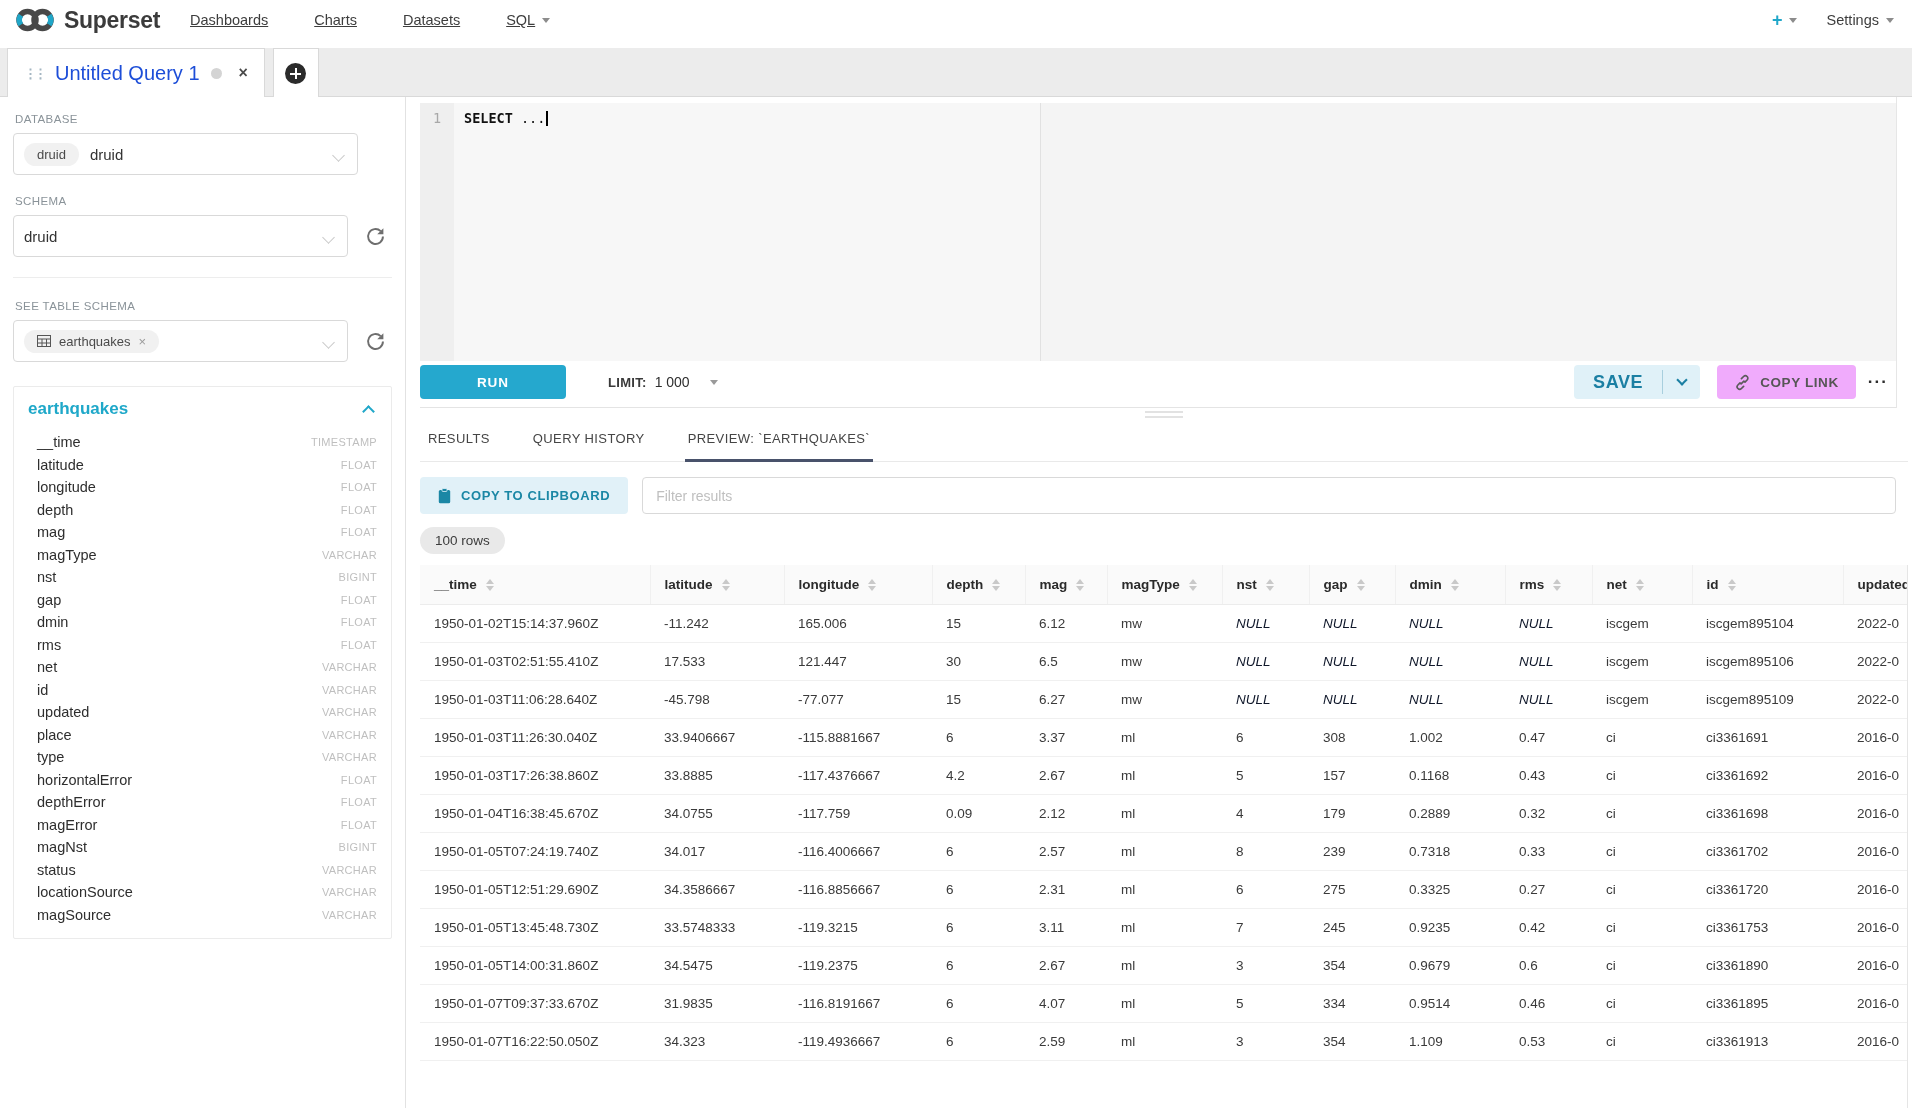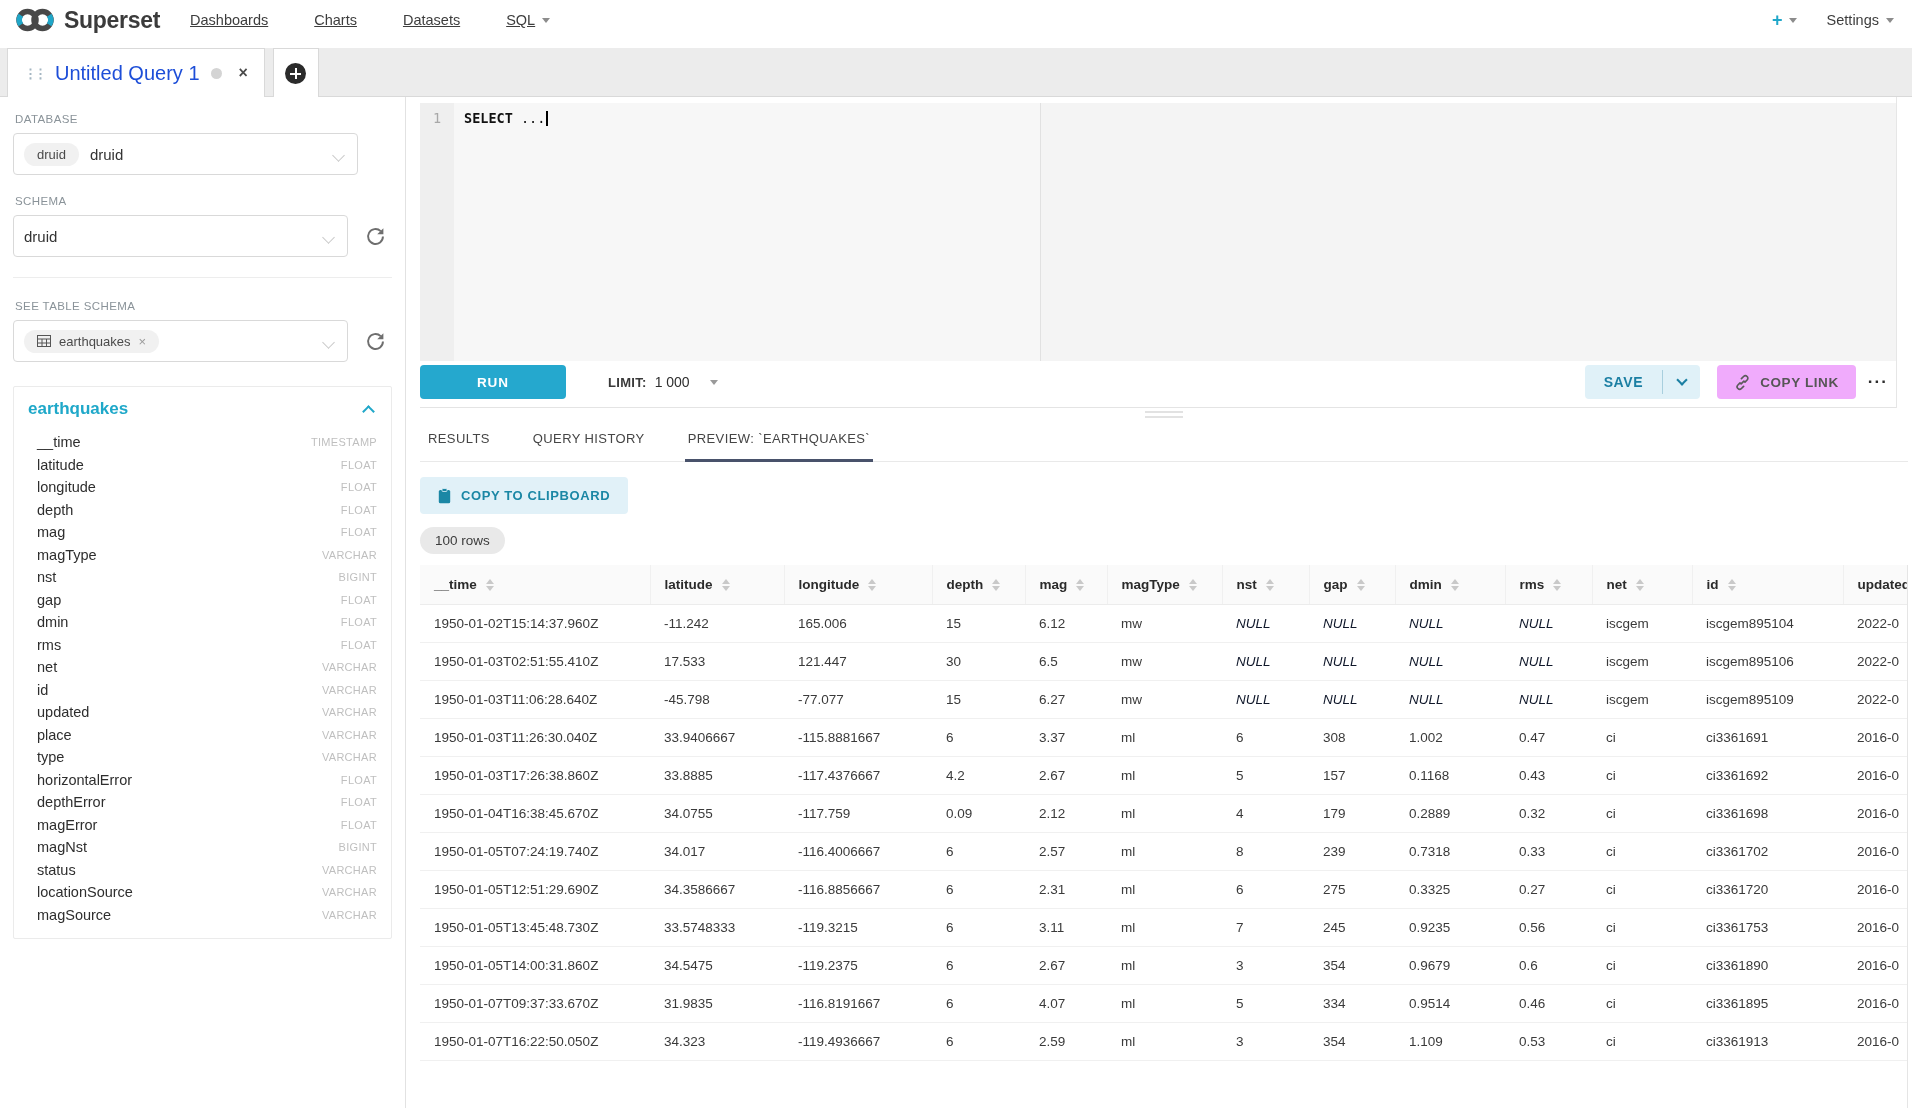--- a/index.html
+++ b/index.html
@@ -65,21 +65,21 @@
   .cursor { display:inline-block; width:2px; height:15px; background:#000; vertical-align:text-bottom; margin-left:1px; }
 
   .toolbar { height:47px; display:flex; align-items:center; border-bottom:1px solid #e4e4e4; padding-bottom:9px; padding-top:5px; }
   .run-btn { width:146px; height:34px; background:#25a8ce; color:#fff; border:none; border-radius:4px; font-weight:bold; font-size:13.5px; letter-spacing:1px; cursor:pointer; }
   .limit { display:flex; align-items:center; gap:8px; margin-left:42px; cursor:pointer; }
   .limit-label { font-size:13px; font-weight:bold; color:#3a3a3a; letter-spacing:0.3px; }
   .limit-value { font-size:14px; color:#2e2e2e; }
   .limit .caret { margin-left:12px; border-top-color:#9a9a9a; }
   .tb-right { margin-left:auto; display:flex; align-items:center; }
   .save-split { display:flex; align-items:stretch; height:34px; background:#e0f1f8; border-radius:4px; overflow:hidden; }
-  .save-main { display:flex; align-items:center; padding:2px 19px; color:#1b7fa3; font-weight:bold; font-size:14px; letter-spacing:0.6px; cursor:pointer; }
+  .save-main { display:flex; align-items:center; padding:2px 19px; color:#1b7fa3; font-weight:bold; font-size:18px; letter-spacing:0.6px; cursor:pointer; }
   .save-sep { width:1px; background:#a8cfde; margin:5px 0; }
   .save-caret-btn { width:37px; display:flex; align-items:center; justify-content:center; cursor:pointer; }
   .save-chev { width:8px; height:8px; border-right:2px solid #1b7fa3; border-bottom:2px solid #1b7fa3; transform:rotate(45deg); margin-top:-4px; }
   .copylink-btn { display:flex; align-items:center; gap:9px; height:34px; background:#f0abfc; border:none; border-radius:4px; padding:0 17px; margin-left:17px; color:#565656; font-weight:bold; font-size:13.5px; letter-spacing:0.6px; cursor:pointer; }
   .more-btn { border:none; background:none; color:#2e2e2e; font-weight:bold; font-size:17px; letter-spacing:2px; margin:0 8px 0 12px; cursor:pointer; line-height:0.4; padding-bottom:8px; }
 
   .splitter { height:13px; display:flex; flex-direction:column; justify-content:center; align-items:center; gap:3px; cursor:row-resize; }
   .splitter span { display:block; width:38px; border-top:2px solid #e2e2e2; }
 
   
@@ -358,20 +358,21 @@
     </div>
 
     <div class="results-toolbar">
       <button class="copy-btn">
         <svg class="icon-svg" width="13" height="16" viewBox="0 0 13 16">
           <rect x="0.8" y="2" width="11.4" height="13.2" rx="1.5" fill="#1b87a5"></rect>
           <rect x="4" y="0.5" width="5" height="3" rx="1" fill="#1b87a5" stroke="#e1f1f8" stroke-width="0.8"></rect>
         </svg>
         <span>COPY TO CLIPBOARD</span>
       </button>
+      <input class="filter-input" type="text" placeholder="Filter results" style="">
     </div>
 
     <span class="rowcount">100 rows</span>
 
     <div class="table-wrap">
       <table>
         <colgroup>
           <col class="c1">
             <col class="c2">
             <col class="c3">
@@ -527,21 +528,21 @@
             <tr>
               <td>1950-01-05T13:45:48.730Z</td>
               <td>33.5748333</td>
               <td>-119.3215</td>
               <td>6</td>
               <td>3.11</td>
               <td>ml</td>
               <td>7</td>
               <td>245</td>
               <td>0.9235</td>
-              <td>0.56</td>
+              <td>0.42</td>
               <td>ci</td>
               <td>ci3361753</td>
               <td>2016-0</td>
             </tr>
             <tr>
               <td>1950-01-05T14:00:31.860Z</td>
               <td>34.5475</td>
               <td>-119.2375</td>
               <td>6</td>
               <td>2.67</td>

